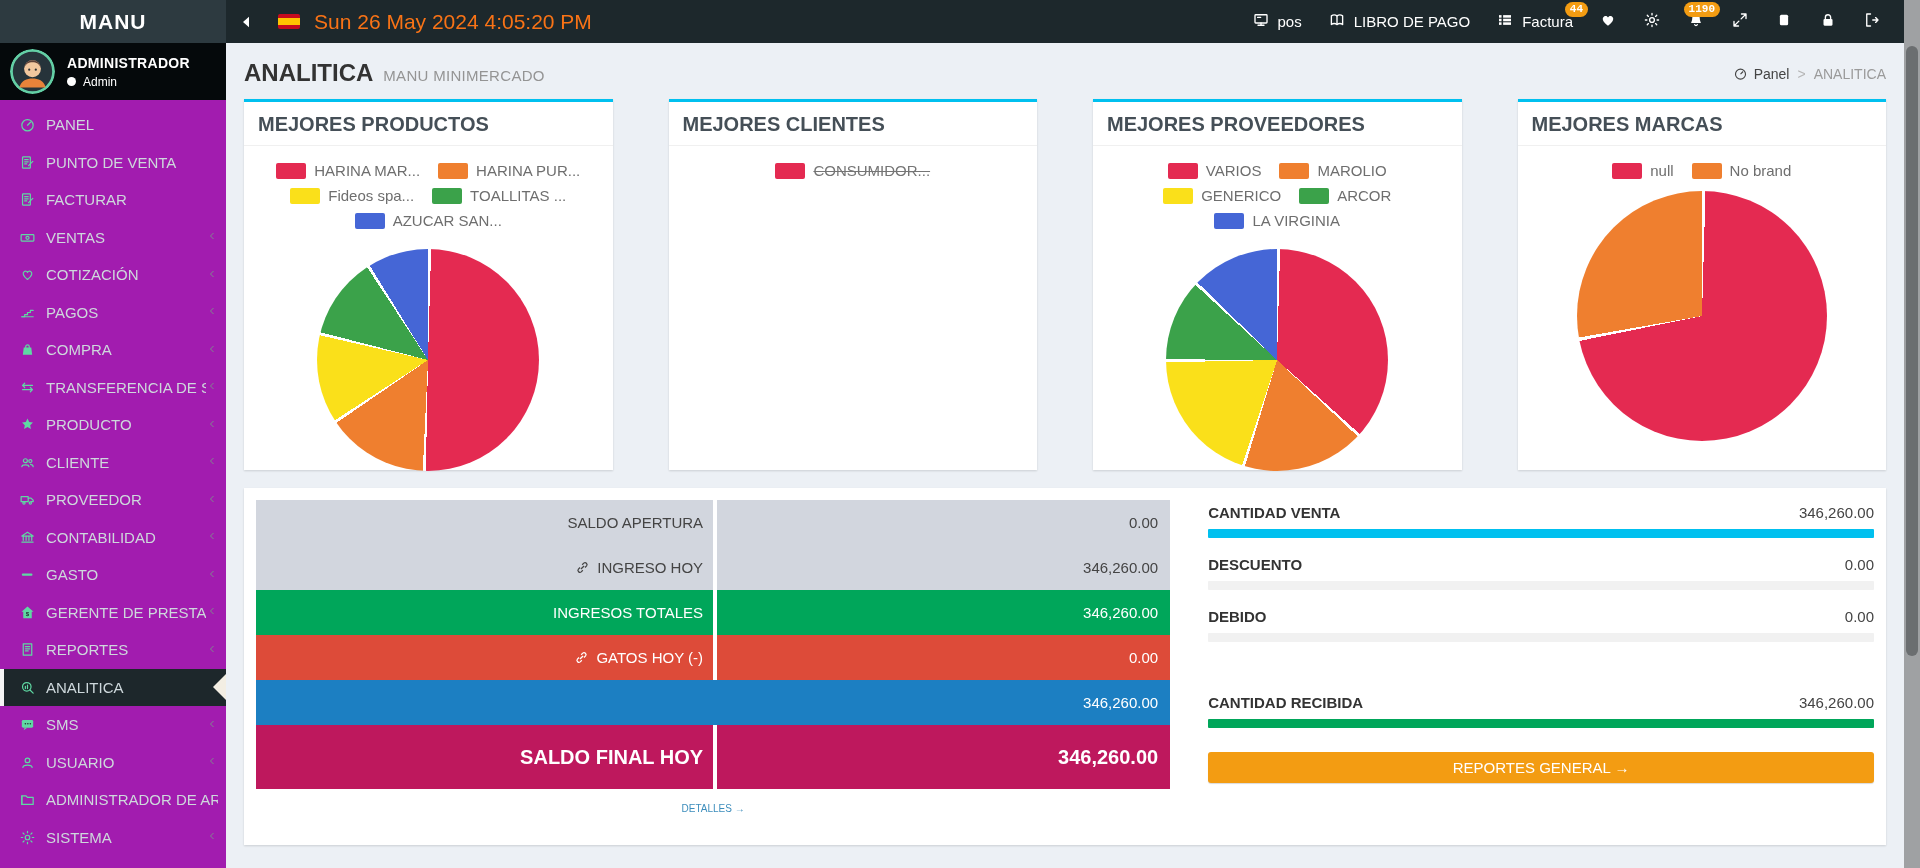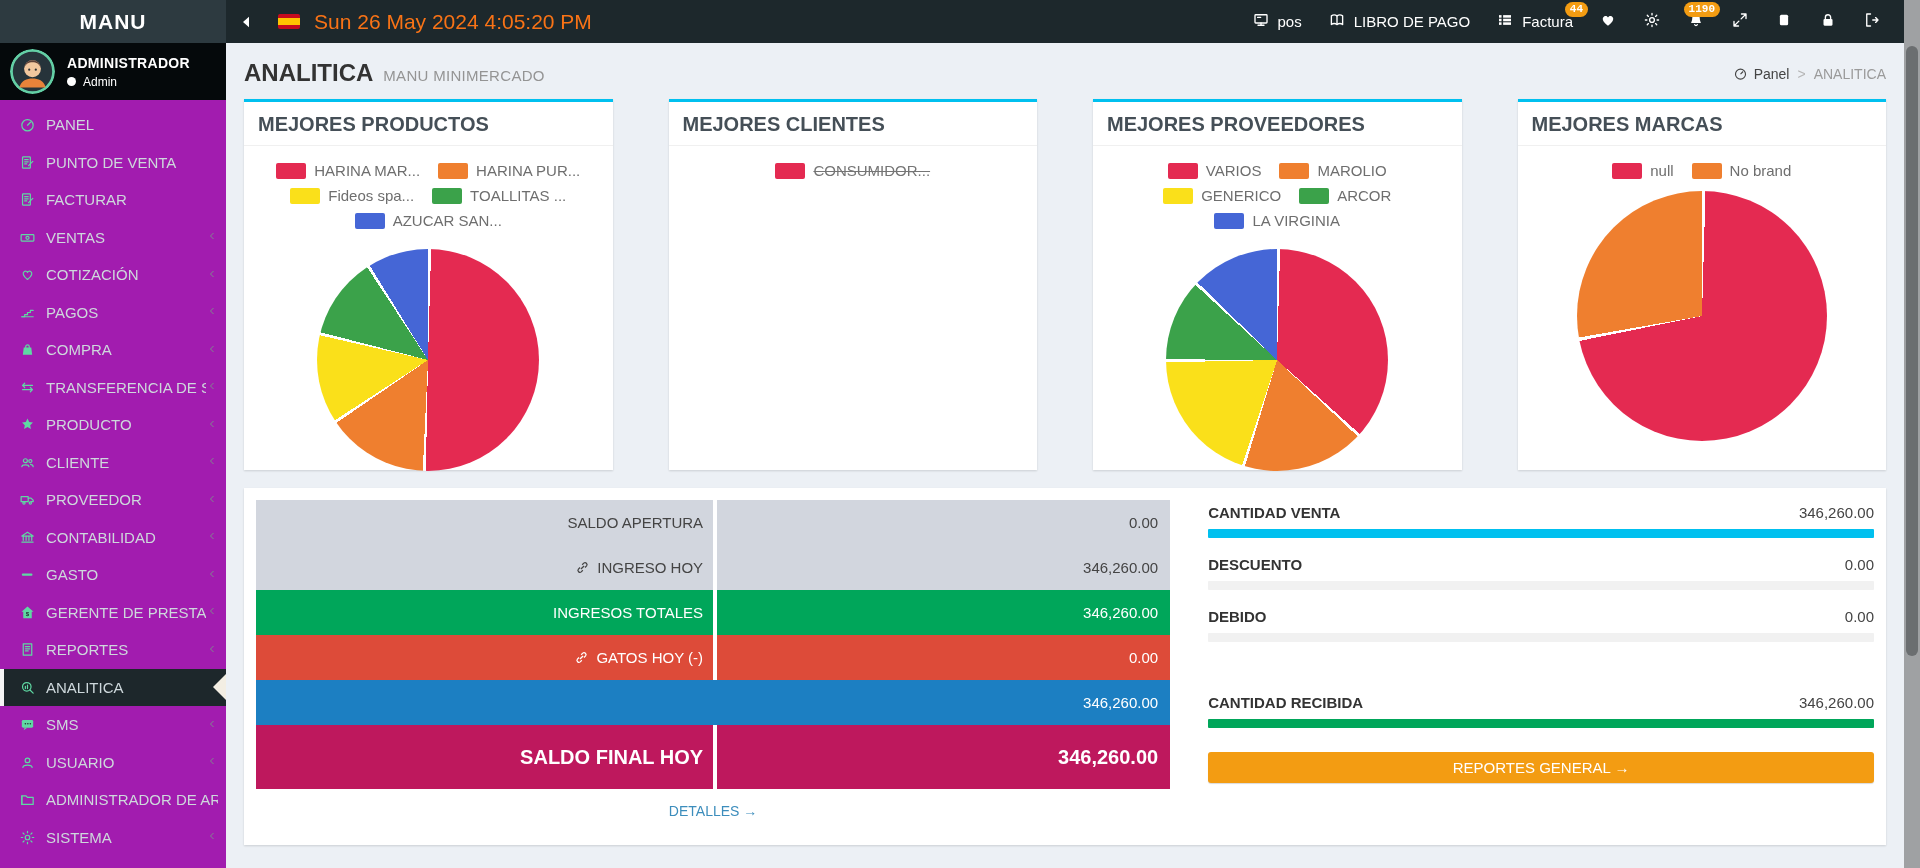--- a/index.html
+++ b/index.html
@@ -72,21 +72,21 @@
   .sc-l { width:50%; margin-right:4px; padding-right:10px; }
   .sc-v { flex:1; padding-right:12px; }
   .srow.gray .sc { background:#d2d6de; }
   .srow.green .sc { background:#00a65a; color:#fff; }
   .srow.red .sc { background:#dd4b39; color:#fff; }
   .srow.blue .sc { background:#1c7fc2; color:#fff; }
   .srow.orange .sc { background:#be185d; color:#fff; }
   .srow.final { height:64px; font-size:20px; font-weight:bold; }
   .linkico { margin-right:7px; display:inline-flex; }
   .linkico svg { width:15px; height:15px; stroke:currentColor; fill:none; stroke-width:2; }
-  .details { text-align:center; margin-top:14px; font-size:14px; color:#3c8dbc; cursor:pointer; }
+  .details { text-align:center; margin-top:14px; font-size:10px; color:#3c8dbc; cursor:pointer; }
 
   .stats { flex:1; margin-left:38px; padding-top:4px; }
   .stat { margin-bottom:18px; }
   .stat.big-gap { margin-top:52px; }
   .sh { display:flex; justify-content:space-between; align-items:baseline; font-size:15px; }
   .sh .sl { font-weight:bold; color:#333; }
   .sh .sv { color:#444; }
   .bar { height:9px; background:#f1f1f1; margin-top:8px; border-radius:1px; overflow:hidden; }
   .bar-fill { height:100%; width:100%; }
   .bar-fill.empty { width:0; }

